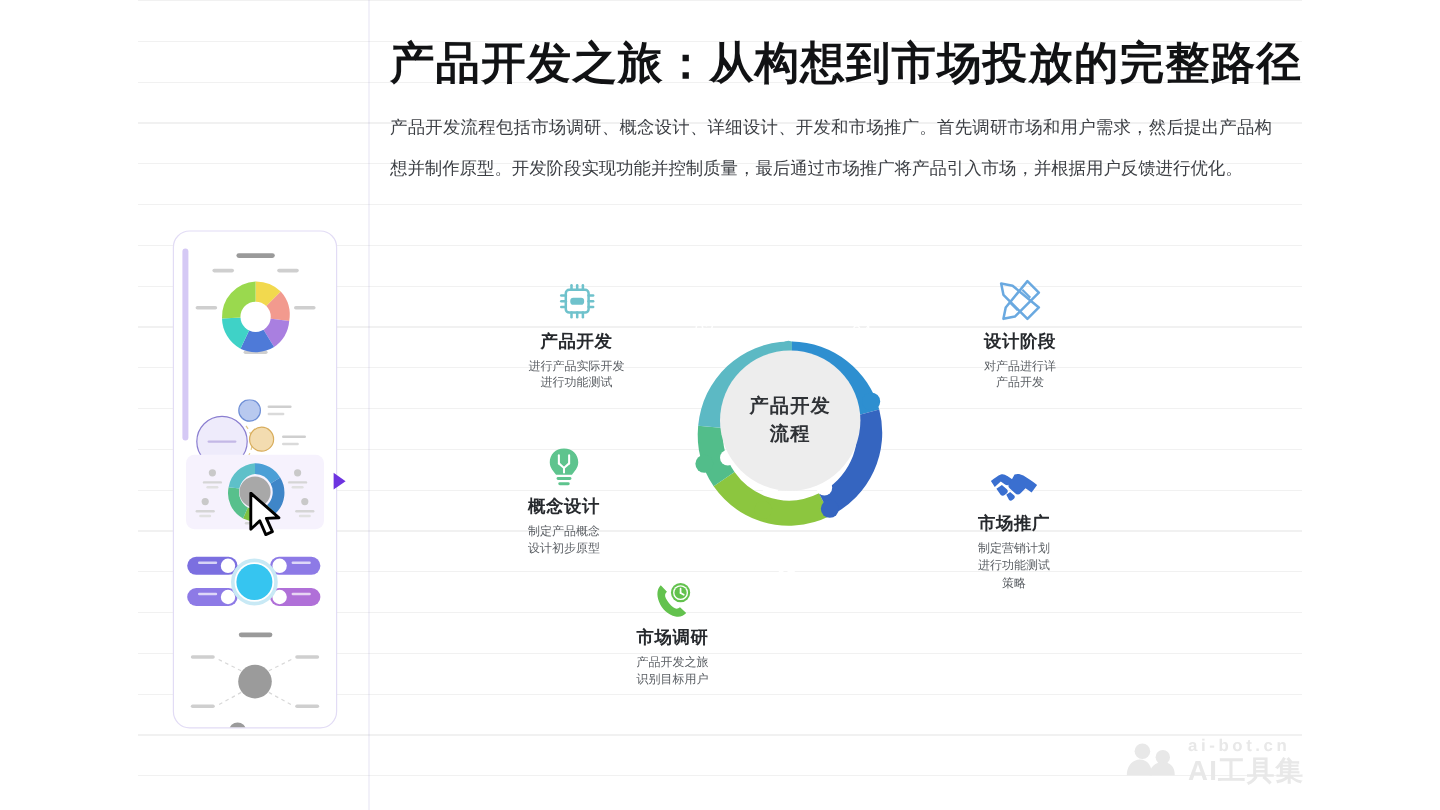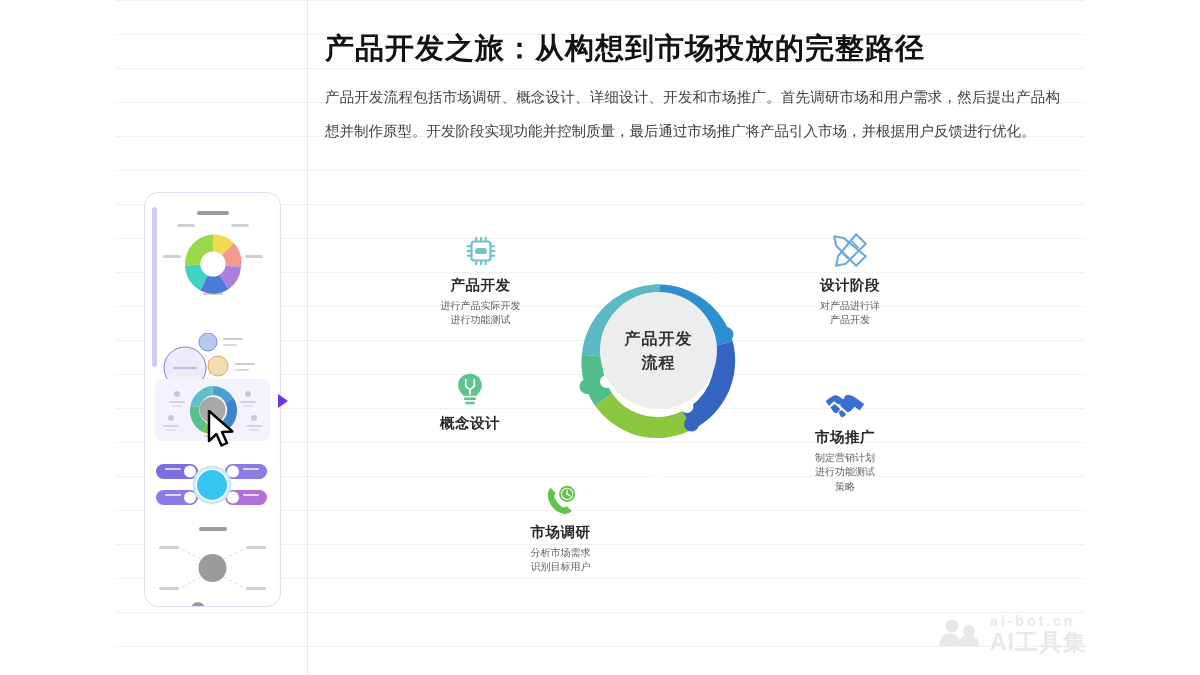--- a/index.html
+++ b/index.html
@@ -24,21 +24,21 @@
        rgba(0,0,0,0) 34px);
     pointer-events:none;
   }
   #v-rule{
     position:absolute;left:307px;top:0;width:1px;height:675px;
     background:rgba(120,110,190,0.16);
   }
   
   #header{position:absolute;left:325px;top:30px;width:740px;}
   #page-title{
-    font-size:29px;font-weight:bold;color:#111214;
+    font-size:37px;font-weight:bold;color:#111214;
     letter-spacing:1px;line-height:1.25;margin:0 0 14px 0;
     white-space:nowrap;
   }
   #page-desc{
     font-size:14.5px;color:#3c3f44;line-height:2.35;
     text-align:justify;margin:0;width:735px;
   }
   
   #template-panel{
     position:absolute;left:144px;top:192px;width:135px;height:413px;
@@ -344,38 +344,42 @@
       <rect x="10.5" y="29" width="13" height="2.6" rx="1.3" fill="#5ec48e"></rect>
       <rect x="12" y="33.5" width="10" height="2.6" rx="1.3" fill="#5ec48e"></rect>
       <g stroke="#ffffff" stroke-width="1.8" fill="none" stroke-linecap="round">
         <line x1="12.5" y1="10" x2="12.5" y2="17"></line>
         <line x1="21.5" y1="10" x2="21.5" y2="17"></line>
         <path d="M12.5 17 L17 21 L21.5 17"></path>
         <line x1="17" y1="21" x2="17" y2="25"></line>
       </g>
     </svg>
     <div class="n-title">概念设计</div>
+    <div class="n-desc">
+      <div>制定产品概念</div>
+      <div>设计初步原型</div>
+    </div>
   </div>
 
   <div class="node" id="node-research">
     <svg class="icon" width="34" height="34" viewBox="0 0 36 36">
       <path d="M7 5 C4 8 3 13 5.5 19.5 C8 26 13.5 31 20 32.5 C24 33.4 27 32 29.5 29.5
                L24 24.5 C22 26.2 20.2 26.2 18 24.5 C15.5 22.5 13 19.5 11.5 16.5
                C10.3 14 10.8 12.3 12.5 10.8 Z" fill="#63c24e"></path>
       <circle cx="24.5" cy="11.5" r="8.5" fill="#63c24e"></circle>
       <circle cx="24.5" cy="11.5" r="6.6" fill="#ffffff"></circle>
       <circle cx="24.5" cy="11.5" r="5.4" fill="#63c24e"></circle>
       <g stroke="#ffffff" stroke-width="1.5" stroke-linecap="round">
         <line x1="24.5" y1="8" x2="24.5" y2="11.8"></line>
         <line x1="24.5" y1="11.8" x2="27.3" y2="13.4"></line>
       </g>
     </svg>
     <div class="n-title">市场调研</div>
     <div class="n-desc">
-      <div>分析市场需求</div>
+      <div>产品开发之旅</div>
       <div>识别目标用户</div>
     </div>
   </div>
 
   <div class="node" id="node-design">
     <svg class="icon" width="40" height="40" viewBox="0 0 42 42">
       <g fill="#6aa9e0">
         <path d="M29 4 L38 13 L17 34 L6 37 L9 26 Z" opacity="0"></path>
       </g>
       <g stroke="#6aa9e0" stroke-width="2.2" fill="none" stroke-linejoin="round">

